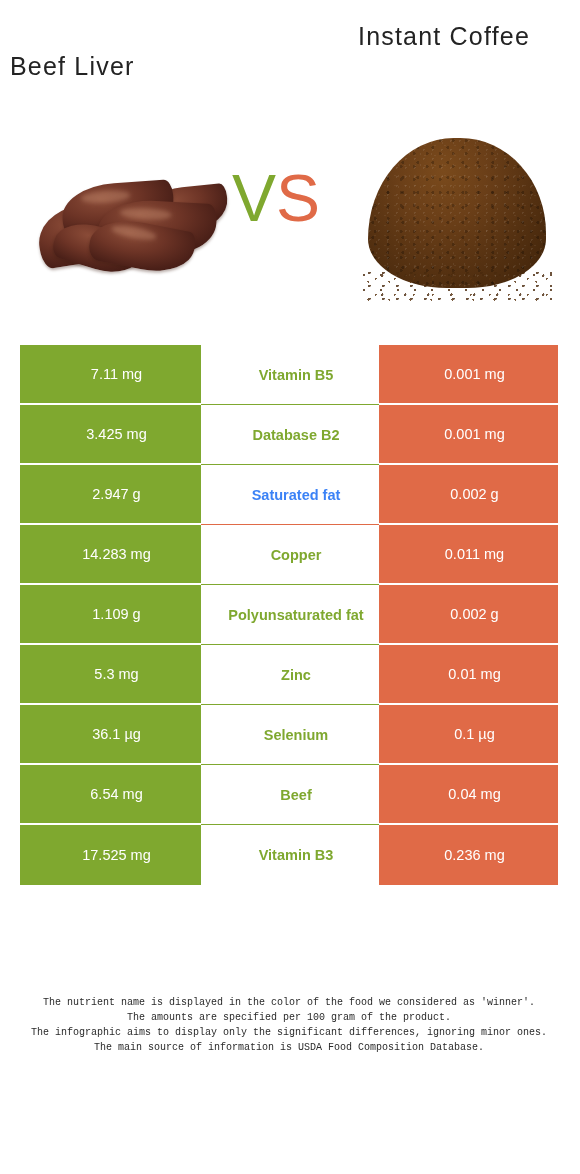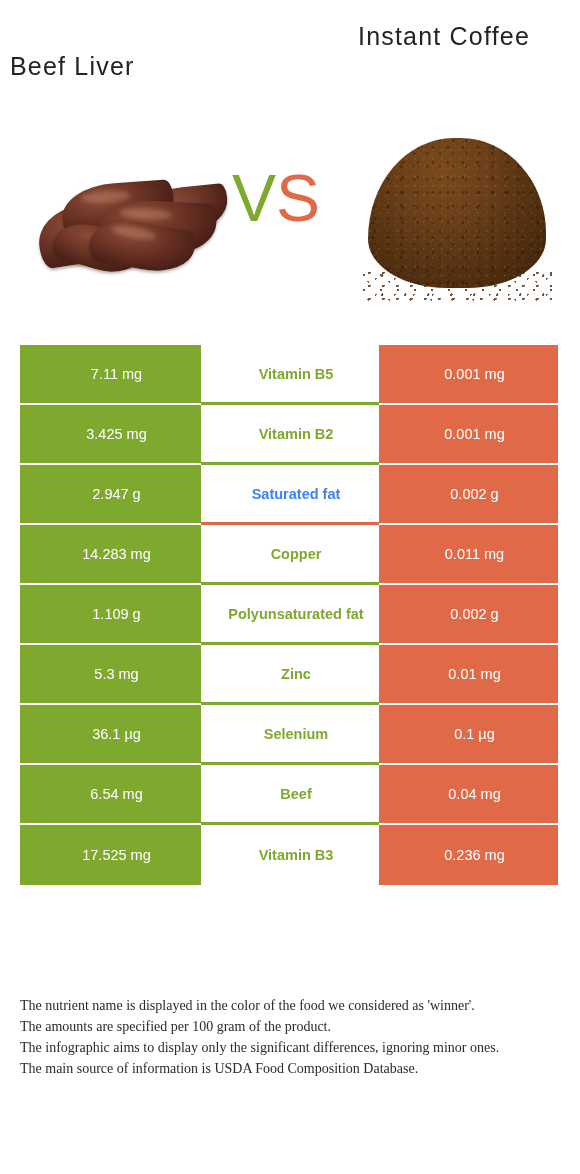--- a/index.html
+++ b/index.html
@@ -164,21 +164,21 @@
     background: #7FA82F;
     color: #ffffff;
     border-bottom: 2px solid #ffffff;
     font-weight: 400;
   }
   .cell-mid {
     width: 178px;
     background: #ffffff;
     font-weight: 700;
     font-size: 14.5px;
-    border-bottom: 3px solid #0f766e;
+    border-bottom: 1px solid #0f766e;
     border-left: 0;
     border-right: 0;
     text-align: center;
   }
   .cell-mid.win-green { color: #7FA82F; border-bottom-color: #7FA82F; }
   .cell-mid.win-red   { color: #3b82f6; border-bottom-color: #E06A47; }
   .cell-right {
     width: 179px;
     background: #E06A47;
     color: #ffffff;
@@ -190,22 +190,23 @@
   .row:last-child .cell-mid {
     border-bottom: 0;
   }
 
   
   .footer {
     position: absolute;
     left: 20px;
     top: 995px;
     width: 538px;
-    font-family: Liberation Serif, serif;
-    font-size: 14px;
+    text-align: center;
+    font-family: Liberation Mono, monospace;
+    font-size: 10px;
     color: #2a2a2a;
     line-height: 1.5;
   }
   .footer p { margin: 0; }
 </style>
 </head>
 <body>
 
 <div class="header">
   <div class="food-title left">Beef Liver</div>
@@ -235,21 +236,21 @@
 </div>
 
 <div class="table" id="table">
     <div class="row">
       <div class="cell cell-left">7.11 mg</div>
       <div class="cell cell-mid win-green">Vitamin B5</div>
       <div class="cell cell-right">0.001 mg</div>
     </div>
     <div class="row">
       <div class="cell cell-left">3.425 mg</div>
-      <div class="cell cell-mid win-green">Vitamin B2</div>
+      <div class="cell cell-mid win-green">Database B2</div>
       <div class="cell cell-right">0.001 mg</div>
     </div>
     <div class="row">
       <div class="cell cell-left">2.947 g</div>
       <div class="cell cell-mid win-red">Saturated fat</div>
       <div class="cell cell-right">0.002 g</div>
     </div>
     <div class="row">
       <div class="cell cell-left">14.283 mg</div>
       <div class="cell cell-mid win-green">Copper</div>

